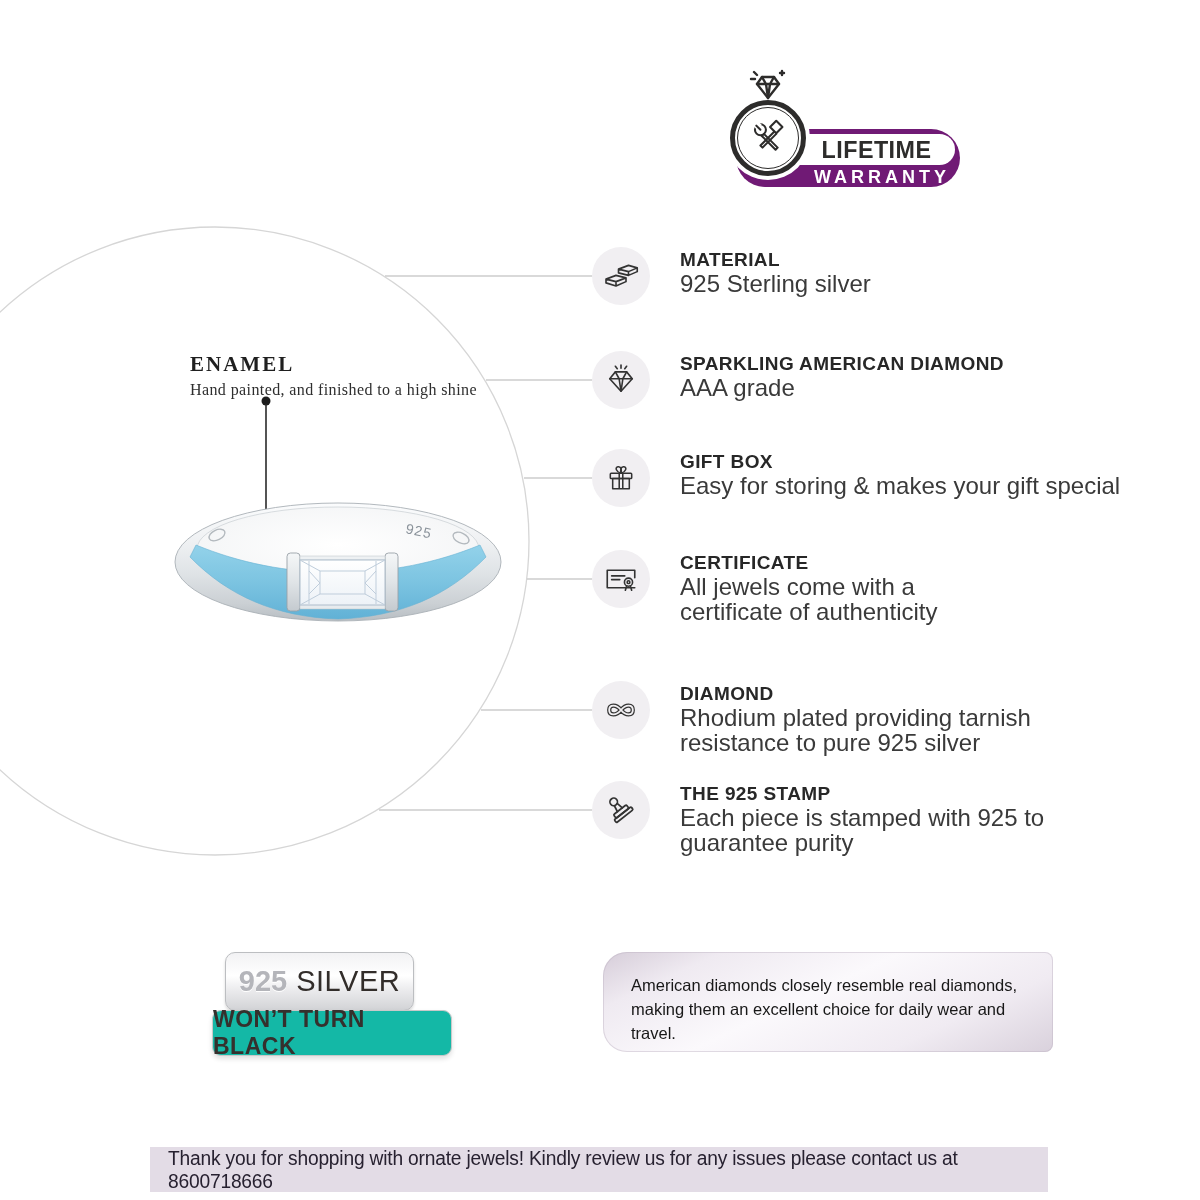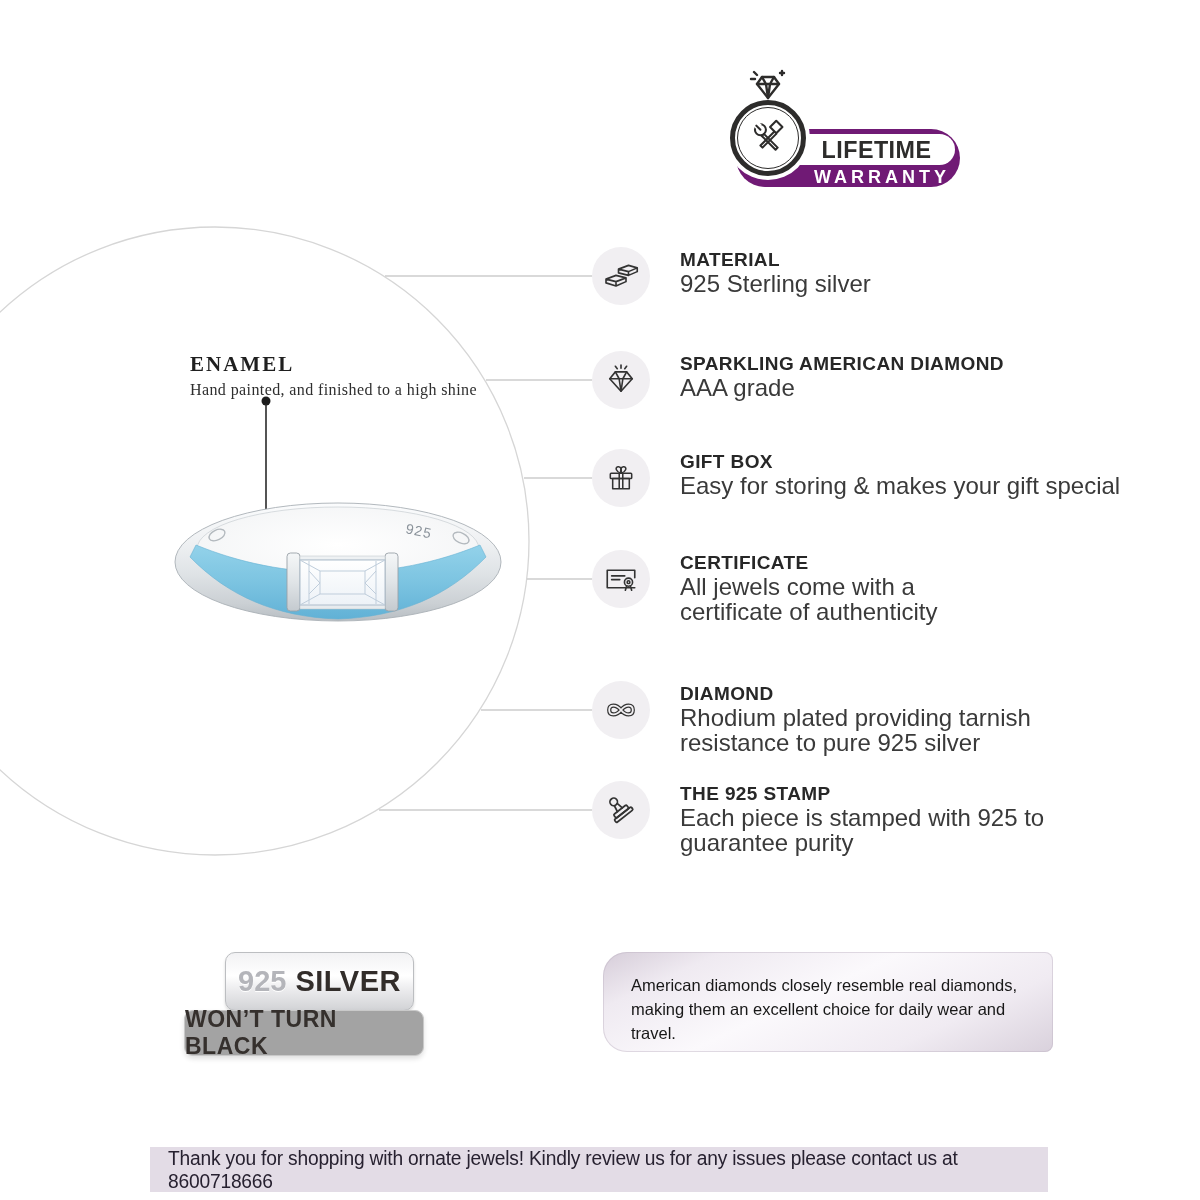--- a/index.html
+++ b/index.html
@@ -39,23 +39,23 @@
   .feature .tt{font-size:19px;font-weight:700;letter-spacing:.4px;color:#272727;}
   .feature .ln{font-size:24px;color:#3a3a3a;line-height:25px;}
   .feature .ln:first-of-type{margin-top:7px;}
 
   
   .silver-badge{position:absolute;left:225px;top:952px;width:187px;height:57px;border-radius:10px;
       background:linear-gradient(180deg,#f2f2f4 0%,#ffffff 40%,#ebebed 65%,#d2d3d6 100%);
       border:1px solid #bcbec1;box-shadow:0 2px 3px rgba(0,0,0,.15);
       display:flex;align-items:center;justify-content:center;gap:9px;}
   .silver-badge .num{font-size:29px;font-weight:800;color:#b4b5ba;text-shadow:0 1px 0 #ffffff;}
-  .silver-badge .word{font-size:29px;font-weight:700;color:#322d2a;letter-spacing:.5px;}
-  .wtb-badge{position:absolute;left:184px;top:1010px;width:238px;height:44px;border-radius:9px;
-      background:#a3a3a3;border:1.5px solid #c9c9c9;box-shadow:0 3px 5px rgba(0,0,0,.12);
+  .silver-badge .word{font-size:29px;font-weight:400;color:#322d2a;letter-spacing:.5px;}
+  .wtb-badge{position:absolute;left:212px;top:1010px;width:238px;height:44px;border-radius:9px;
+      background:#14b8a6;border:1.5px solid #c9c9c9;box-shadow:0 3px 5px rgba(0,0,0,.12);
       display:flex;align-items:center;justify-content:center;}
   .wtb-badge .w{font-size:23px;font-weight:800;color:#35302d;letter-spacing:.5px;}
 
   
   .note-box{position:absolute;left:603px;top:952px;width:450px;height:100px;
       border-radius:24px 8px 8px 24px;
       background:linear-gradient(155deg,#d6cdd9 0%,#efeaf1 18%,#fbf9fc 45%,#f0ebf2 75%,#d9d1dc 100%);
       box-shadow:inset 0 0 0 1px rgba(190,180,196,.45);}
   .note-box .n{padding:21px 16px 0 28px;font-size:16.5px;line-height:24px;color:#181818;}
 

